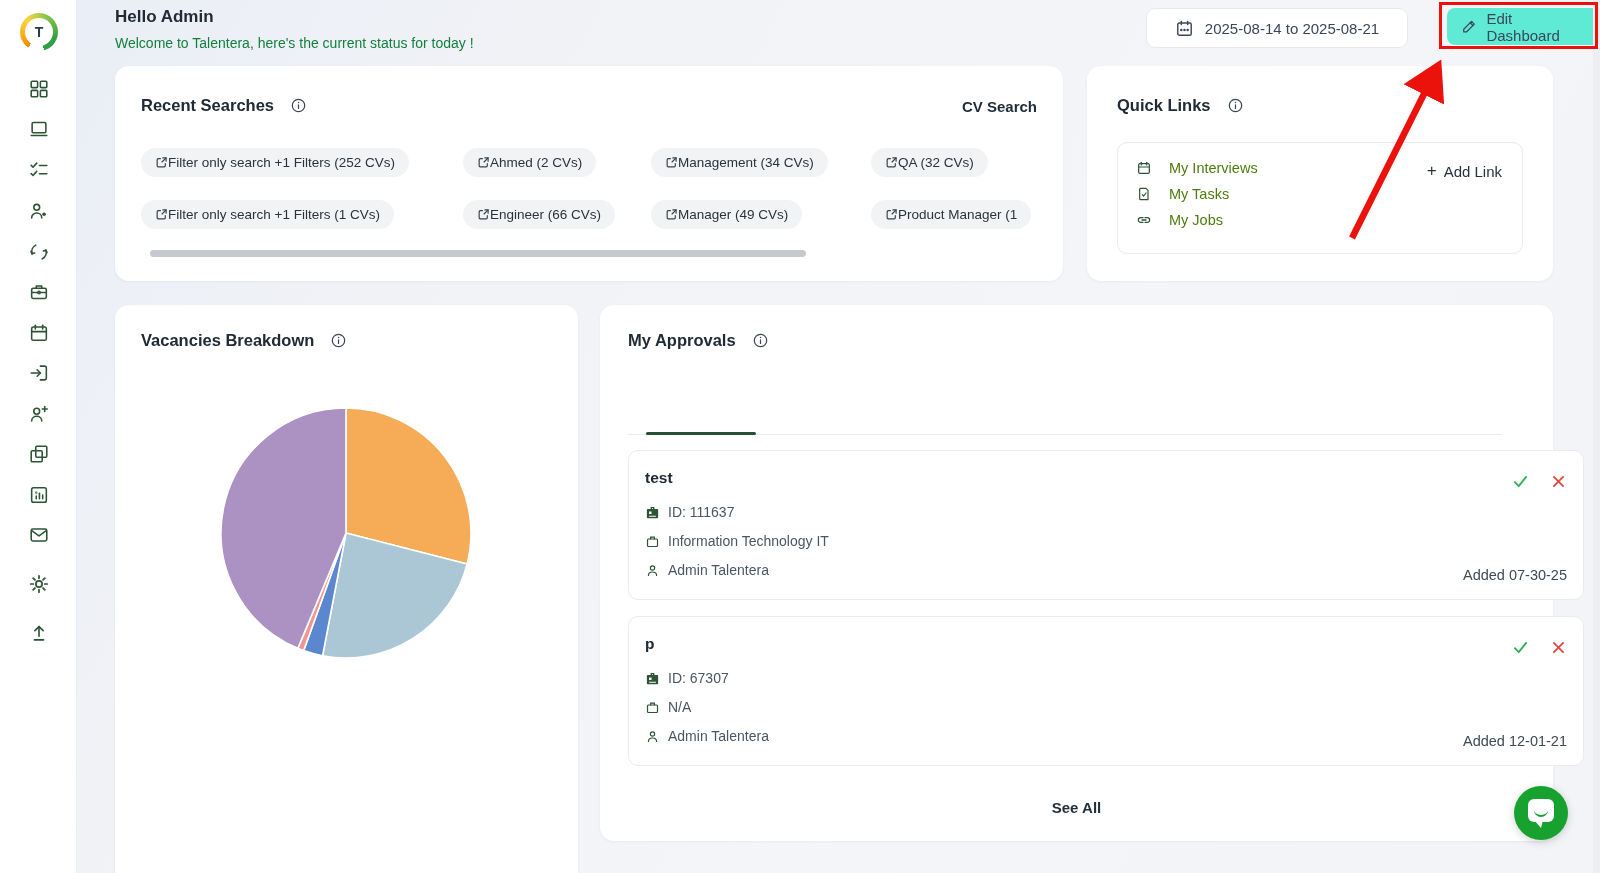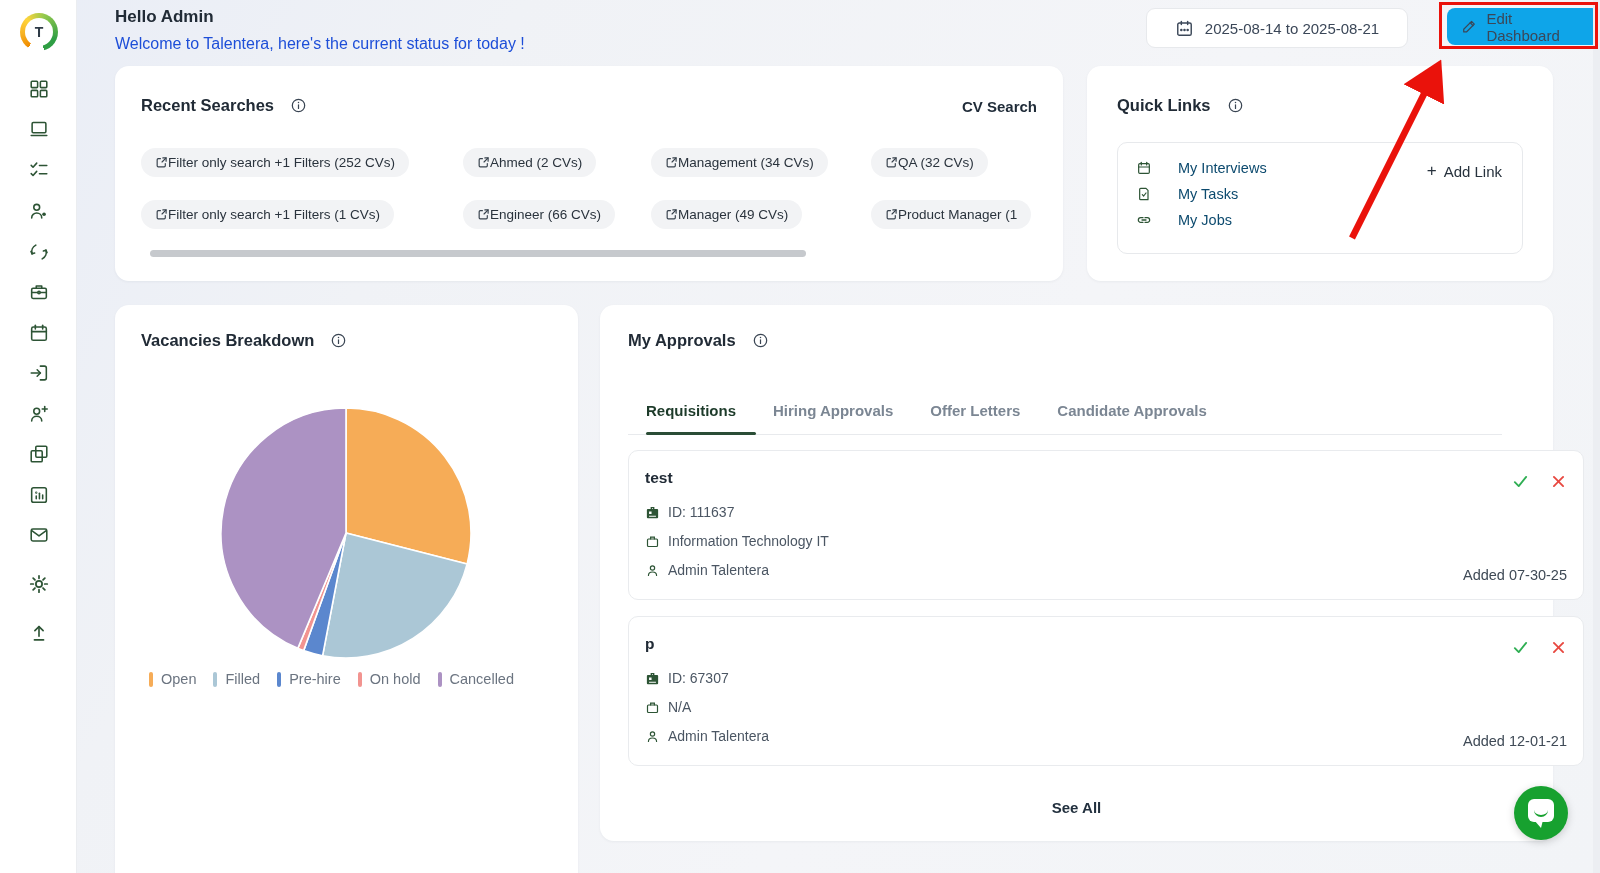--- a/index.html
+++ b/index.html
@@ -13,41 +13,41 @@
   
   .sidebar { position:absolute; left:0; top:0; width:77px; height:873px; background:#ffffff; border-right:1px solid #ebedf0; z-index:5; }
   .logo { position:absolute; left:20px; top:13px; width:38px; height:38px; border-radius:50%;
     background: conic-gradient(from 215deg, #f08c00 0%, #f7b323 14%, #ffd43b 28%, #94c94e 45%, #2f9e44 72%, #2f9e44 86%, rgba(255,255,255,0) 86%); }
   .logo-inner { position:absolute; inset:5px; background:#ffffff; border-radius:50%; display:flex; align-items:center; justify-content:center;
     font-size:14px; font-weight:bold; color:#2e3a46; }
   .side-icon { position:absolute; left:28px; width:22px; height:22px; color:#2d5435; cursor:pointer; }
   .side-icon svg { width:22px; height:22px; display:block; }
   
   .greeting { position:absolute; left:115px; top:7px; font-size:17px; font-weight:bold; color:#212b36; }
-  .subtitle { position:absolute; left:115px; top:35px; font-size:16px; color:#1d4ed8; }
+  .subtitle { position:absolute; left:115px; top:35px; font-size:14px; color:#15803d; }
   .date-btn { position:absolute; left:1146px; top:8px; width:262px; height:40px; background:#fff; border:1px solid #e7e9ec; border-radius:9px;
     display:flex; align-items:center; justify-content:center; gap:11px; font-size:15px; color:#3b4758; cursor:pointer; }
-  .edit-btn { position:absolute; left:1447px; top:8px; height:37px; padding:0 14px; background:#0ea5e9; border-radius:8px;
+  .edit-btn { position:absolute; left:1447px; top:8px; height:37px; padding:0 14px; background:#5eead4; border-radius:8px;
     display:flex; align-items:center; gap:9px; font-size:15px; color:#3b4758; cursor:pointer; }
   .annot-rect { position:absolute; left:1439px; top:2px; width:159px; height:47px; border:3px solid #ea120b; z-index:40; pointer-events:none; }
   .annot-arrow { position:absolute; left:1330px; top:40px; width:140px; height:210px; z-index:40; pointer-events:none; }
   
   .card { position:absolute; background:#ffffff; border-radius:14px; box-shadow:0 1px 3px rgba(25,39,52,0.05); }
   .card-title { position:absolute; display:flex; align-items:center; gap:17px; font-size:16.5px; font-weight:bold; color:#212b36; }
   .info-ic { width:15px; height:15px; color:#3a4553; }
   #card-recent { left:115px; top:66px; width:948px; height:215px; overflow:hidden; }
   .cv-search { position:absolute; right:26px; top:32px; font-size:15px; font-weight:bold; color:#1f2b38; cursor:pointer; }
   .chips { position:absolute; left:26px; top:82px; width:920px; display:grid; grid-template-columns:322px 188px 220px 1fr; row-gap:23px; }
   .chip { display:inline-flex; align-items:center; background:#f2f3f5; border-radius:17px; padding:7px 14px;
     font-size:13.5px; color:#2a333d; white-space:nowrap; justify-self:start; cursor:pointer; }
   .chip svg { width:13px; height:13px; color:#39434e; flex:none; }
   .hscroll-thumb { position:absolute; left:35px; top:184px; width:656px; height:7px; border-radius:4px; background:#c6c9cd; cursor:pointer; }
   #card-quicklinks { left:1087px; top:66px; width:466px; height:215px; }
   .ql-box { position:absolute; left:30px; top:76px; width:406px; height:112px; border:1px solid #e7e9ec; border-radius:10px; }
-  .ql-item { position:absolute; left:18px; display:flex; align-items:flex-start; gap:26px; font-size:14.5px; color:#0c4a6e; cursor:pointer; }
+  .ql-item { position:absolute; left:18px; display:flex; align-items:flex-start; gap:17px; font-size:14.5px; color:#4d7c0f; cursor:pointer; }
   .ql-item svg { width:16px; height:16px; color:#2d5435; }
   .add-link { position:absolute; right:20px; top:18px; display:flex; align-items:center; gap:7px; font-size:15px; color:#27323d; cursor:pointer; }
   .add-link .plus { font-size:17px; font-weight:normal; }
   
   #card-vacancies { left:115px; top:305px; width:463px; height:640px; }
   #pie-svg { position:absolute; left:104px; top:101px; width:254px; height:254px; }
   .legend { position:absolute; left:34px; top:366px; display:flex; gap:17px; }
   .legend-item { display:flex; align-items:center; gap:8px; font-size:14.5px; color:#6b7480; }
   .legend-marker { width:4px; height:15px; border-radius:2px; flex:none; }
   .view-details { position:absolute; left:0; width:100%; top:497px; text-align:center; font-size:15px; font-weight:bold; color:#1f2d3a; cursor:pointer; }
@@ -353,59 +353,31 @@
         <circle cx="8" cy="4.8" r="0.8" fill="currentColor" stroke="none"></circle>
       </svg>
   </div>
   <svg id="pie-svg" viewBox="0 0 254 254">
       <path d="M 127 127 L 127 2 A 125 125 0 0 1 248.0728951410789 158.08623589560682 Z" fill="#F6AC57" stroke="#ffffff" stroke-width="1.6" stroke-linejoin="round"></path>
       <path d="M 127 127 L 248.0728951410789 158.08623589560682 A 125 125 0 0 1 103.57733567678451 249.7859063410861 Z" fill="#ABC7D6" stroke="#ffffff" stroke-width="1.6" stroke-linejoin="round"></path>
       <path d="M 127 127 L 103.57733567678451 249.7859063410861 A 125 125 0 0 1 84.65775996933861 244.61009611927818 Z" fill="#5B87CE" stroke="#ffffff" stroke-width="1.6" stroke-linejoin="round"></path>
       <path d="M 127 127 L 84.65775996933861 244.61009611927818 A 125 125 0 0 1 78.80200096532548 242.33409248376438 Z" fill="#F29490" stroke="#ffffff" stroke-width="1.6" stroke-linejoin="round"></path>
       <path d="M 127 127 L 78.80200096532548 242.33409248376438 A 125 125 0 0 1 126.99999999999997 2 Z" fill="#AC92C3" stroke="#ffffff" stroke-width="1.6" stroke-linejoin="round"></path>
     </svg>
-  <div class="legend">
-    <div class="legend-item">
-        <span class="legend-marker" style="background: rgb(246, 172, 87);"></span>
-        <span>Open</span>
-      </div>
-    <div class="legend-item">
-        <span class="legend-marker" style="background: rgb(171, 199, 214);"></span>
-        <span>Filled</span>
-      </div>
-    <div class="legend-item">
-        <span class="legend-marker" style="background: rgb(91, 135, 206);"></span>
-        <span>Pre-hire</span>
-      </div>
-    <div class="legend-item">
-        <span class="legend-marker" style="background: rgb(242, 148, 144);"></span>
-        <span>On hold</span>
-      </div>
-    <div class="legend-item">
-        <span class="legend-marker" style="background: rgb(172, 146, 195);"></span>
-        <span>Cancelled</span>
-      </div>
-  </div>
 </div>
 
 <div class="card" id="card-approvals">
   <div class="card-title" style="left:28px; top:26px;">
     <span>My Approvals</span>
     <svg class="info-ic" viewBox="0 0 16 16" fill="none" stroke="currentColor" stroke-width="1.3">
         <circle cx="8" cy="8" r="6.6"></circle>
         <line x1="8" y1="7.2" x2="8" y2="11.2" stroke-linecap="round"></line>
         <circle cx="8" cy="4.8" r="0.8" fill="currentColor" stroke="none"></circle>
       </svg>
   </div>
-  <div class="tabs">
-    <div class="tab active">Requisitions</div>
-    <div class="tab">Hiring Approvals</div>
-    <div class="tab">Offer Letters</div>
-    <div class="tab">Candidate Approvals</div>
-  </div>
   <div class="tabs-line"></div>
   <div class="tab-underline"></div>
 
   <div class="appr-item" style="top:145px">
     <div class="appr-title">test</div>
     <div class="appr-actions">
       <svg viewBox="0 0 24 24" fill="none" stroke="#2fae53" stroke-width="2.6" stroke-linecap="round" stroke-linejoin="round">
           <polyline points="4,13 9.5,18.5 20,5.5"></polyline>
         </svg>
       <svg viewBox="0 0 24 24" fill="none" stroke="#e8473f" stroke-width="2.6" stroke-linecap="round">

